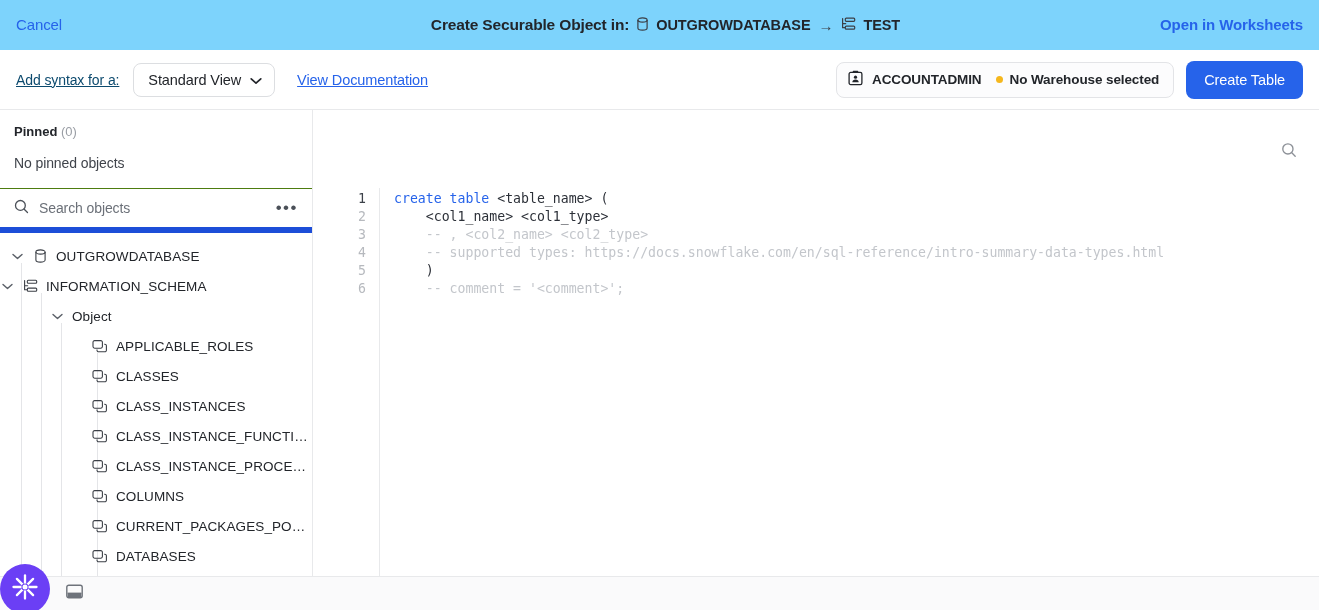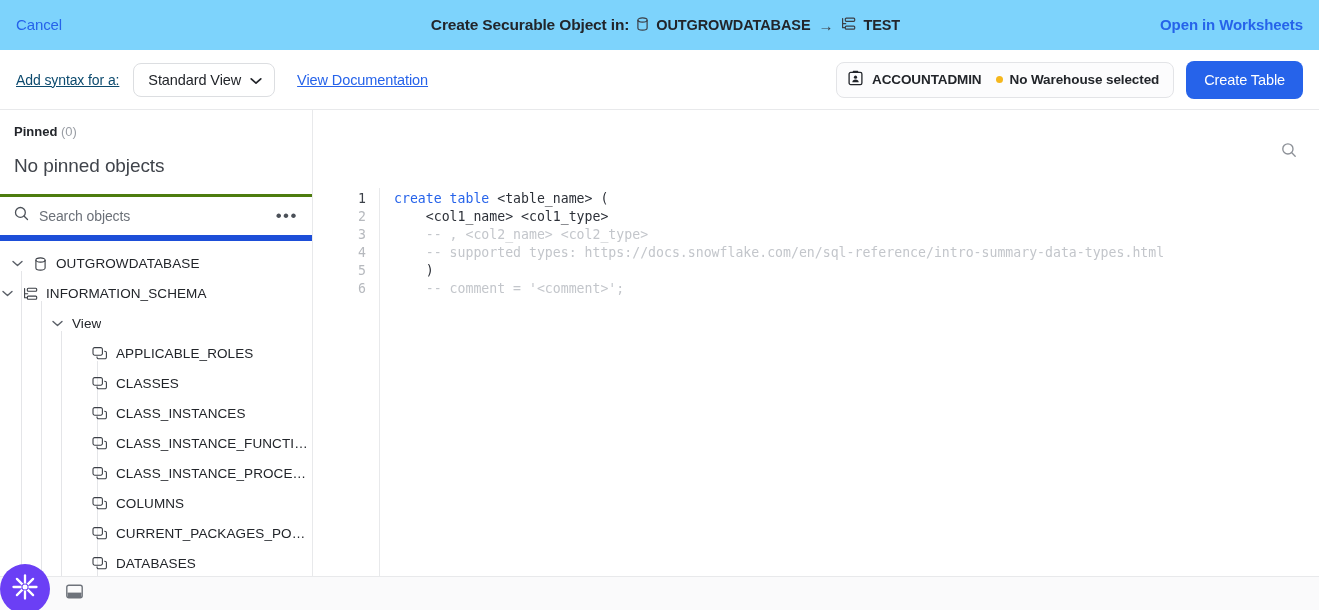--- a/index.html
+++ b/index.html
@@ -94,22 +94,22 @@
     border-right: 1px solid #e8e9eb;
     display: flex; flex-direction: column;
     background: #fff; min-height: 0;
   }
   .pinned-head {
     padding: 14px 14px 0 14px; font-size: 13px; color: #22252a;
   }
   .pinned-head b { font-weight: 700; }
   .pinned-head .count { color: #9a9ea5; font-weight: 400; }
   .pinned-empty {
-    padding: 16px 14px 17px 14px; font-size: 19px; color: #40444b; letter-spacing: -0.1px;
-    border-bottom: 3px solid #4d7c0f;
+    padding: 16px 14px 17px 14px; font-size: 14px; color: #40444b; letter-spacing: -0.1px;
+    border-bottom: 1px solid #4d7c0f;
   }
   .search-row {
     height: 44px; display: flex; align-items: center; gap: 10px;
     padding: 0 14px; border-bottom: 6px solid #1d4ed8;
   }
   .search-row .ph { font-size: 14px; color: #6b7078; letter-spacing: -0.1px; flex: 1 1 auto; }
   .dots { color: #4b5058; font-size: 17px; letter-spacing: 1.5px; cursor: pointer; line-height: 10px; }
 
   .tree { flex: 1 1 auto; overflow: hidden; position: relative; padding-top: 8px; }
   .node {
@@ -290,21 +290,21 @@
               </svg>
             </span>
             <span class="lbl">INFORMATION_SCHEMA</span>
           </div>
           <div class="node" style="padding-left: 50px;">
             <span class="caret">
               <svg width="11" height="7" viewBox="0 0 11 7" fill="none">
                 <path d="M1 1.4L5.5 5.6 10 1.4" stroke="#5b6068" stroke-width="1.4" stroke-linecap="round" stroke-linejoin="round"></path>
               </svg>
             </span>
-            <span class="lbl">View</span>
+            <span class="lbl">Object</span>
           </div>
           <div class="node" style="padding-left: 70px;">
             <span class="caret"></span>
             <span class="ico">
               <svg width="16" height="15" viewBox="0 0 16 15" fill="none">
                 <path d="M1 3.2a1.6 1.6 0 011.6-1.6h6.2a1.6 1.6 0 011.6 1.6v4.4a1.6 1.6 0 01-1.6 1.6H2.6A1.6 1.6 0 011 7.6V3.2z" stroke="#3b3f46" stroke-width="1.1"></path>
                 <path d="M5 10.6v.6a1.6 1.6 0 001.6 1.6h6.2a1.6 1.6 0 001.6-1.6V6.8a1.6 1.6 0 00-1.6-1.6h-.6" stroke="#3b3f46" stroke-width="1.1"></path>
               </svg>
             </span>
             <span class="lbl">APPLICABLE_ROLES</span>

